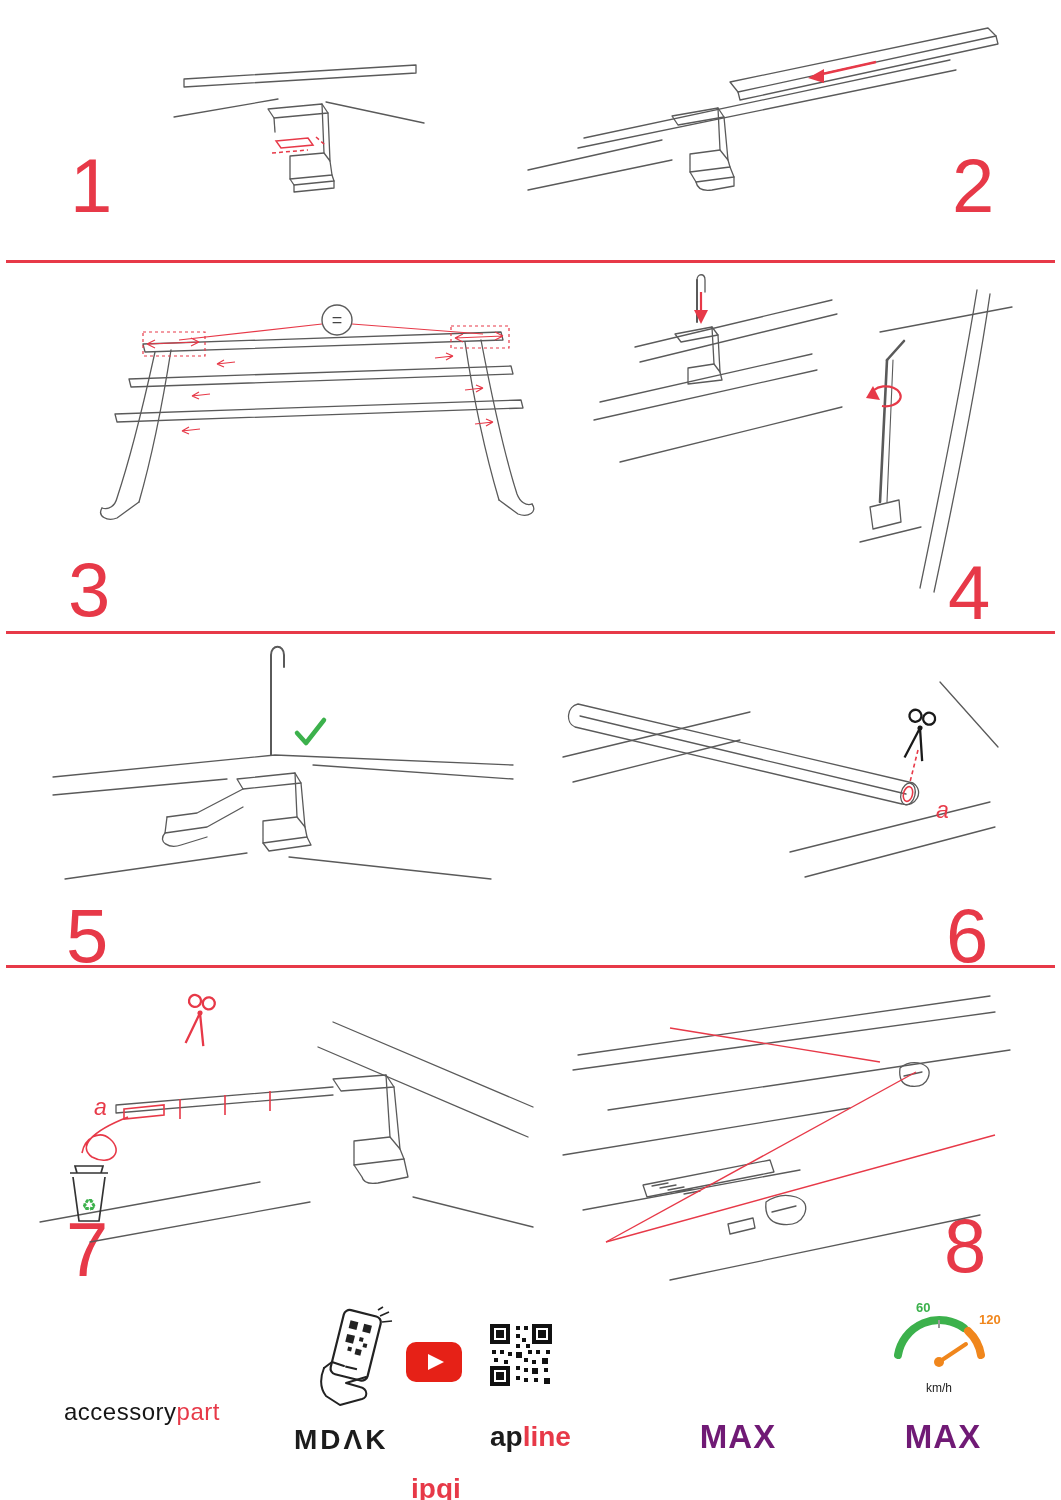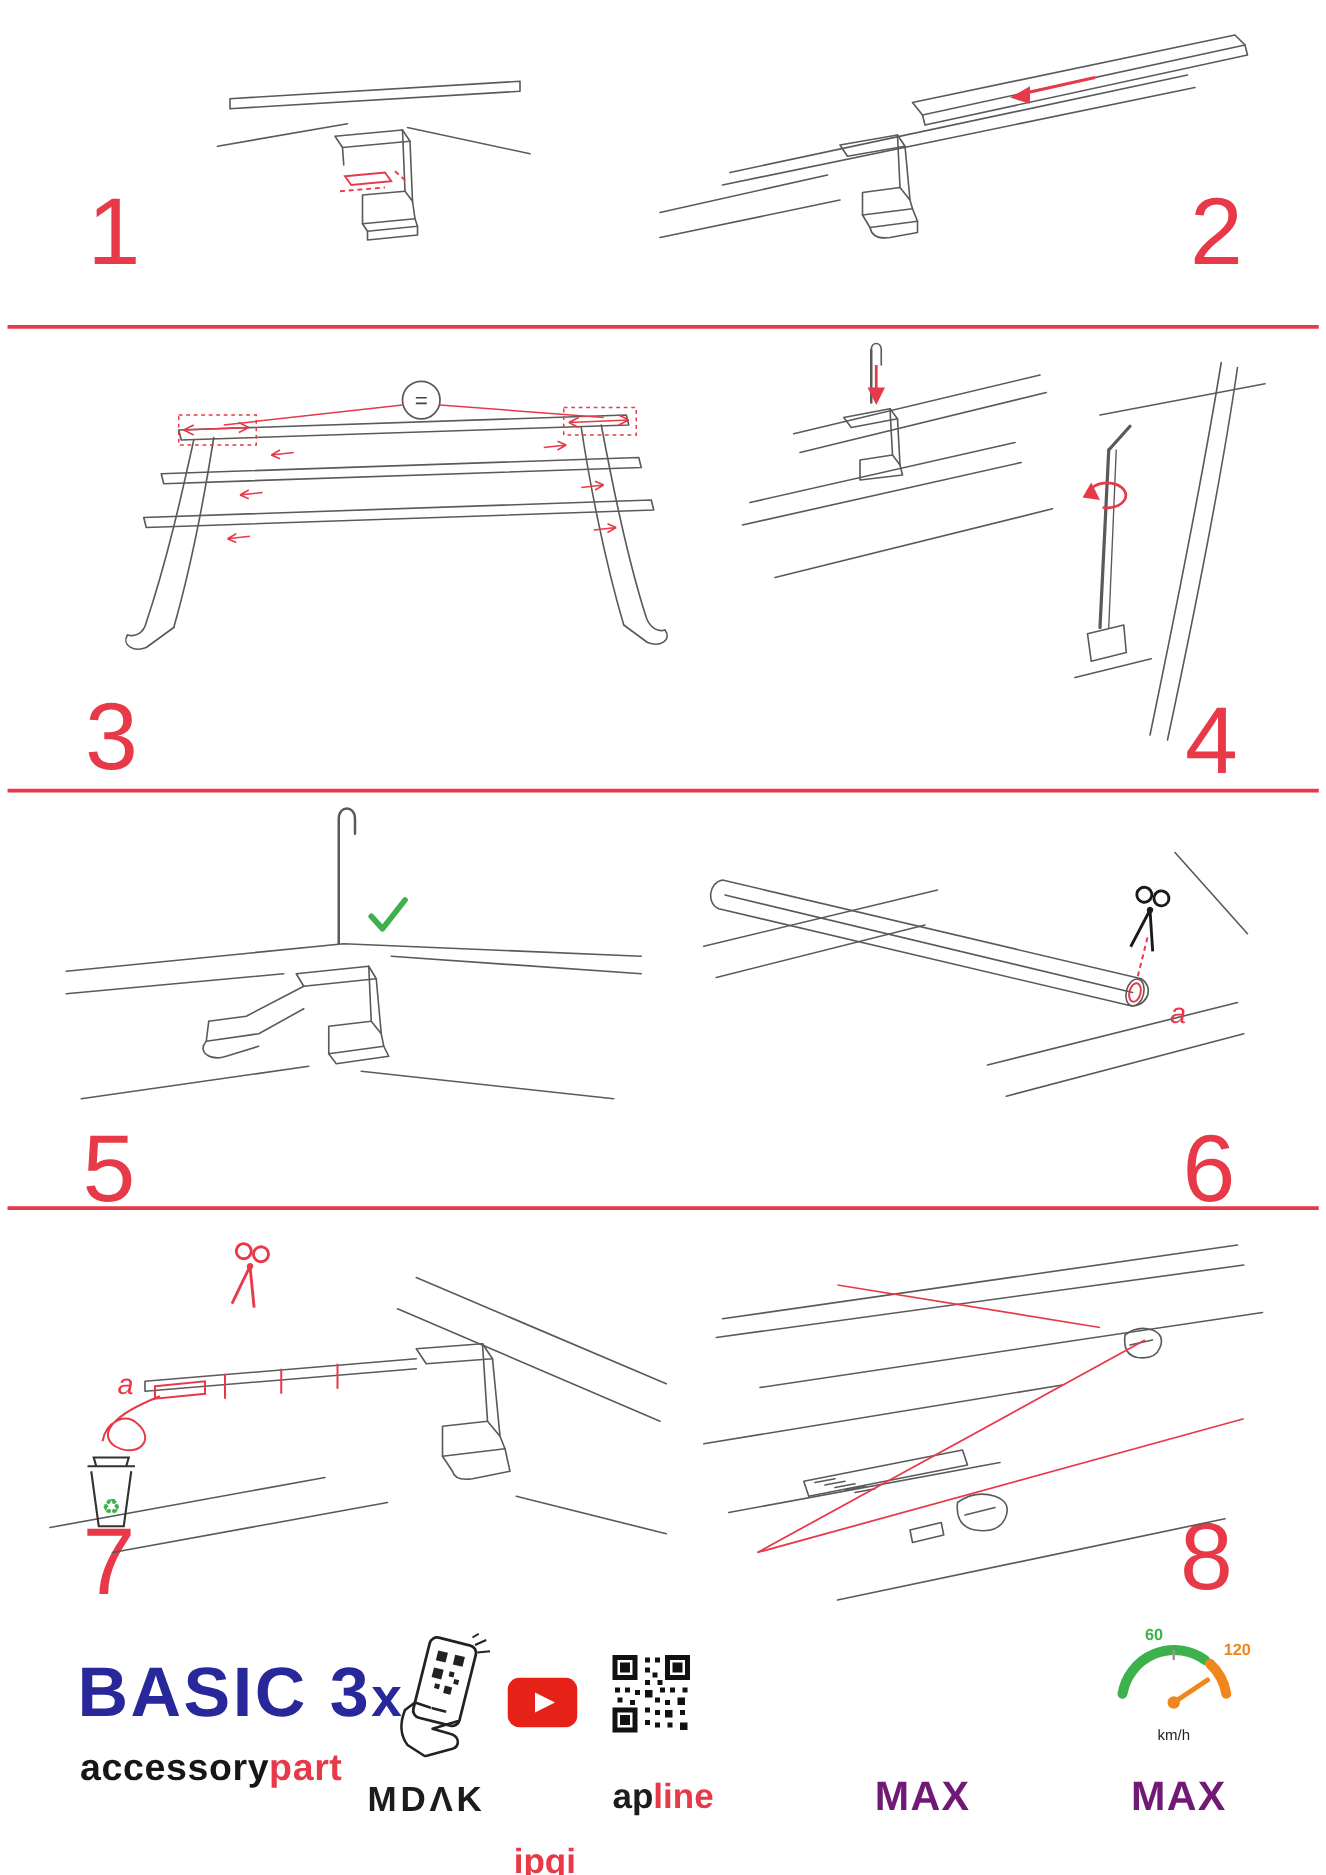--- a/index.html
+++ b/index.html
@@ -16,21 +16,21 @@
         font-family:"Liberation Sans",sans-serif;overflow:hidden}
   .step-num{position:absolute;color:var(--red);font-size:76px;font-weight:400;line-height:1}
   .divider{position:absolute;left:6px;right:6px;height:3px;background:var(--red)}
   .ill{position:absolute}
   .ill svg{display:block;width:100%;height:100%}
 
   
   .brand-title{position:absolute;left:62px;top:1326px;color:var(--blue);
                font-weight:700;font-size:56px;letter-spacing:2px;line-height:1;white-space:nowrap}
   .brand-title .suffix{font-size:44px;letter-spacing:1px}
-  .brand-sub{position:absolute;left:64px;top:1398px;font-size:30px;font-weight:700;
+  .brand-sub{position:absolute;left:64px;top:1398px;font-size:24px;font-weight:400;
              color:#161616;letter-spacing:.5px;white-space:nowrap}
   .brand-sub .red{color:var(--red)}
   .partner-label{position:absolute;font-size:28px;color:var(--ink);white-space:nowrap}
   .label-mdak{left:294px;top:1424px;font-weight:700;letter-spacing:3px}
   .label-ipqi{left:411px;top:1473px;color:var(--red);font-weight:700}
   .label-apline{left:490px;top:1421px;font-weight:700}
   .label-apline .red{color:var(--red)}
   .max-label{position:absolute;font-size:33px;font-weight:600;color:#701a75;
              text-align:center;letter-spacing:1px}
   .max-weight{left:676px;top:1418px;width:124px}
@@ -254,23 +254,20 @@
         <path d="M205,240 l-25,6 l2,10 l25,-6 Z"></path>
       </g>
       <g stroke="#e73948" stroke-width="1.4" fill="none">
         <path d="M58,264 L368,94"></path>
         <path d="M58,264 L447,157"></path>
         <path d="M122,50 L332,84"></path>
       </g>
     </svg>
   </div>
 
-  <div class="brand-title">
-    <span>BASIC 3</span><span class="suffix">x</span>
-  </div>
   <div class="brand-sub">
     <span>accessory</span><span class="red">part</span>
   </div>
 
   <div class="ill" style="left:310px;top:1306px;width:88px;height:100px">
     <svg viewBox="0 0 88 100">
       <g transform="rotate(14 44 42)">
         <rect x="26" y="6" width="38" height="66" rx="6" stroke="#222" fill="#fff" stroke-width="2.2"></rect>
         <g fill="#222">
           <rect x="34" y="16" width="8" height="8"></rect>

